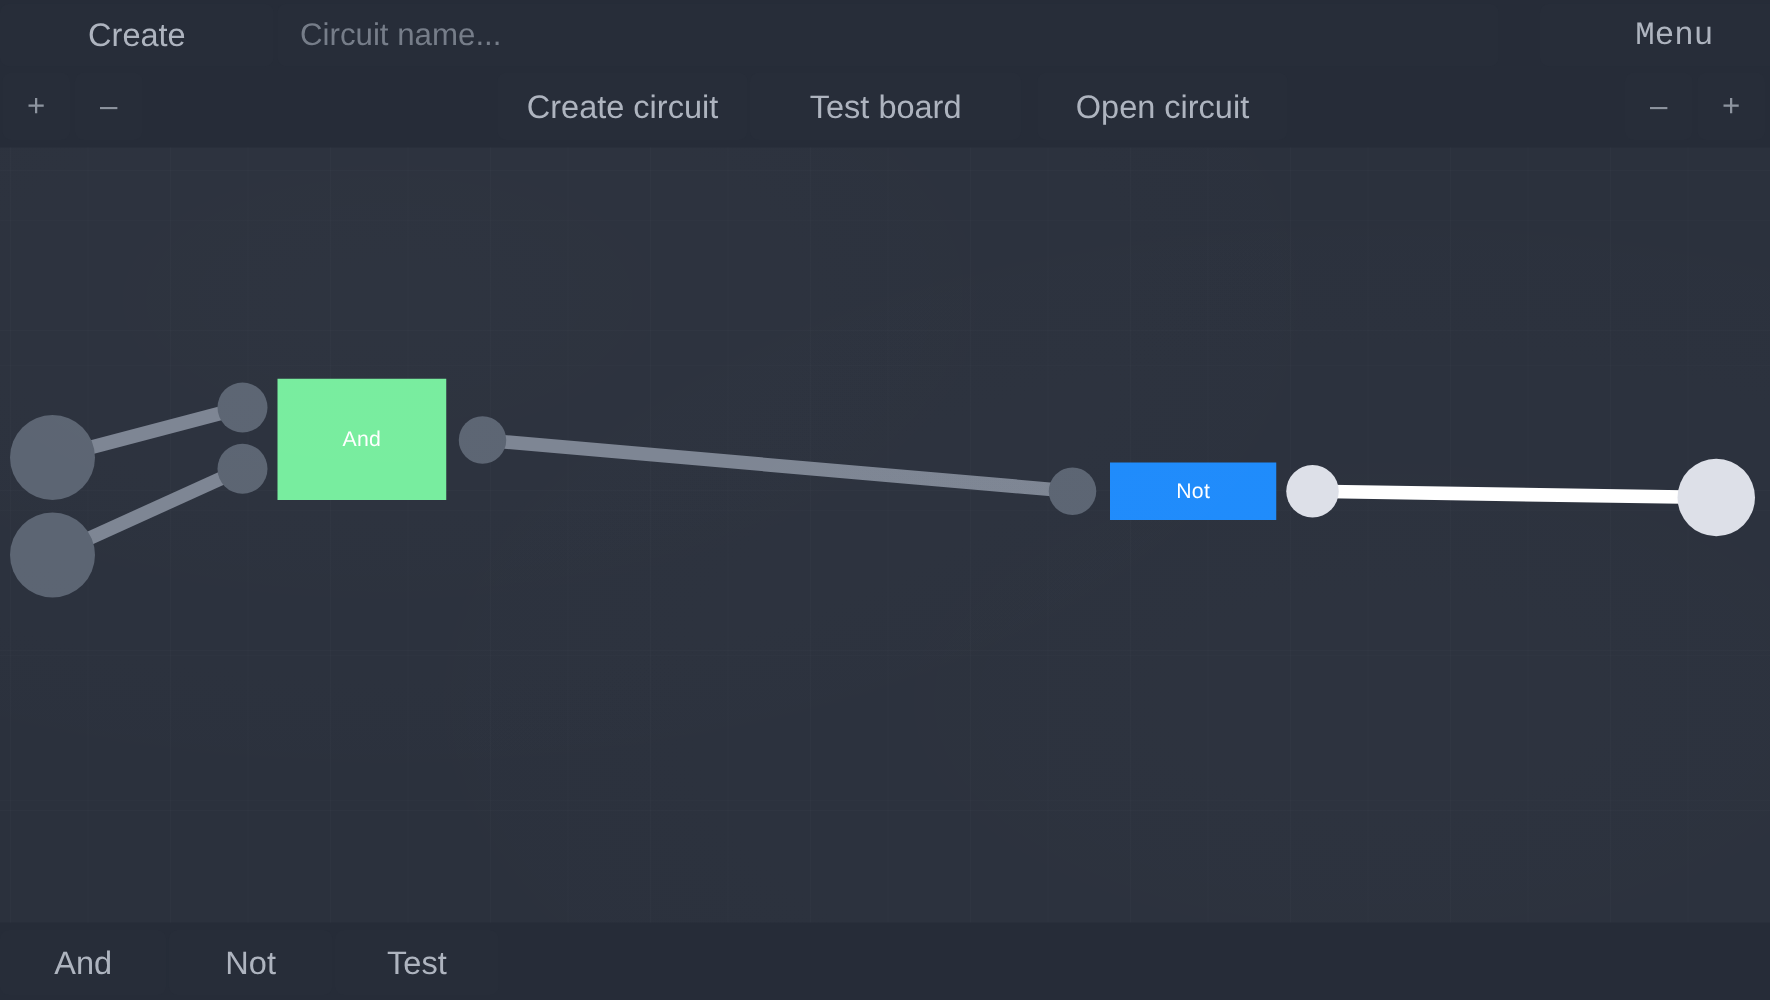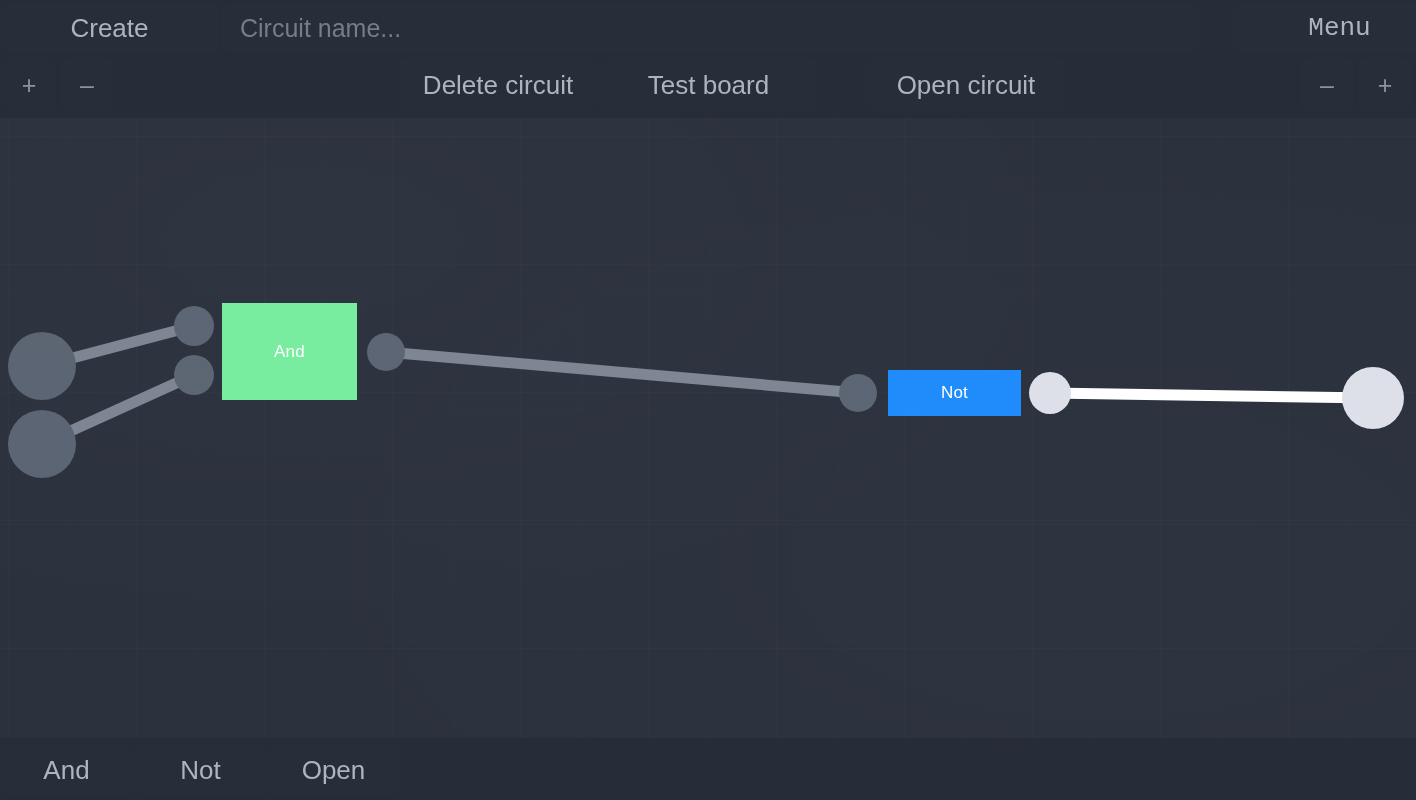--- a/index.html
+++ b/index.html
@@ -169,32 +169,32 @@
       <input id="name-input" type="text" style="left: 222px; top: 3px; width: 977px; height: 50px;" placeholder="Circuit name...">
 
       <button class="btn" style="left:1232px; top:3px; width:215px; height:50px;font-family:Liberation Mono, monospace;">Menu</button>
     </div>
 
     <div class="row row2">
       <button class="btn small" style="left:2px; top:2px; width:54px; height:54px;">+</button>
 
       <button class="btn small" style="left:60px; top:2px; width:54px; height:54px;">–</button>
 
-      <button class="btn" style="left:398px; top:2px; width:200px; height:54px;">Delete circuit</button>
+      <button class="btn" style="left:398px; top:2px; width:200px; height:54px;">Create circuit</button>
 
       <button class="btn" style="left:600px; top:2px; width:217px; height:54px;">Test board</button>
 
-      <button class="btn" style="left:866px; top:2px; width:200px; height:54px;text-align:right;">Open circuit</button>
+      <button class="btn" style="left:830px; top:2px; width:200px; height:54px;text-align:right;">Open circuit</button>
 
       <button class="btn small" style="left:1300px; top:2px; width:54px; height:54px;">–</button>
 
       <button class="btn small" style="left:1358px; top:2px; width:54px; height:54px;">+</button>
     </div>
 
   </div>
 
   <div id="bottombar">
     <button class="gbtn" style="left:0px; width:133px;">And</button>
     <button class="gbtn" style="left:135px; width:131px;">Not</button>
-    <button class="gbtn" style="left:268px; width:131px;">Open</button>
+    <button class="gbtn" style="left:268px; width:131px;">Test</button>
   </div>
 
 </div>
 
 </body></html>

